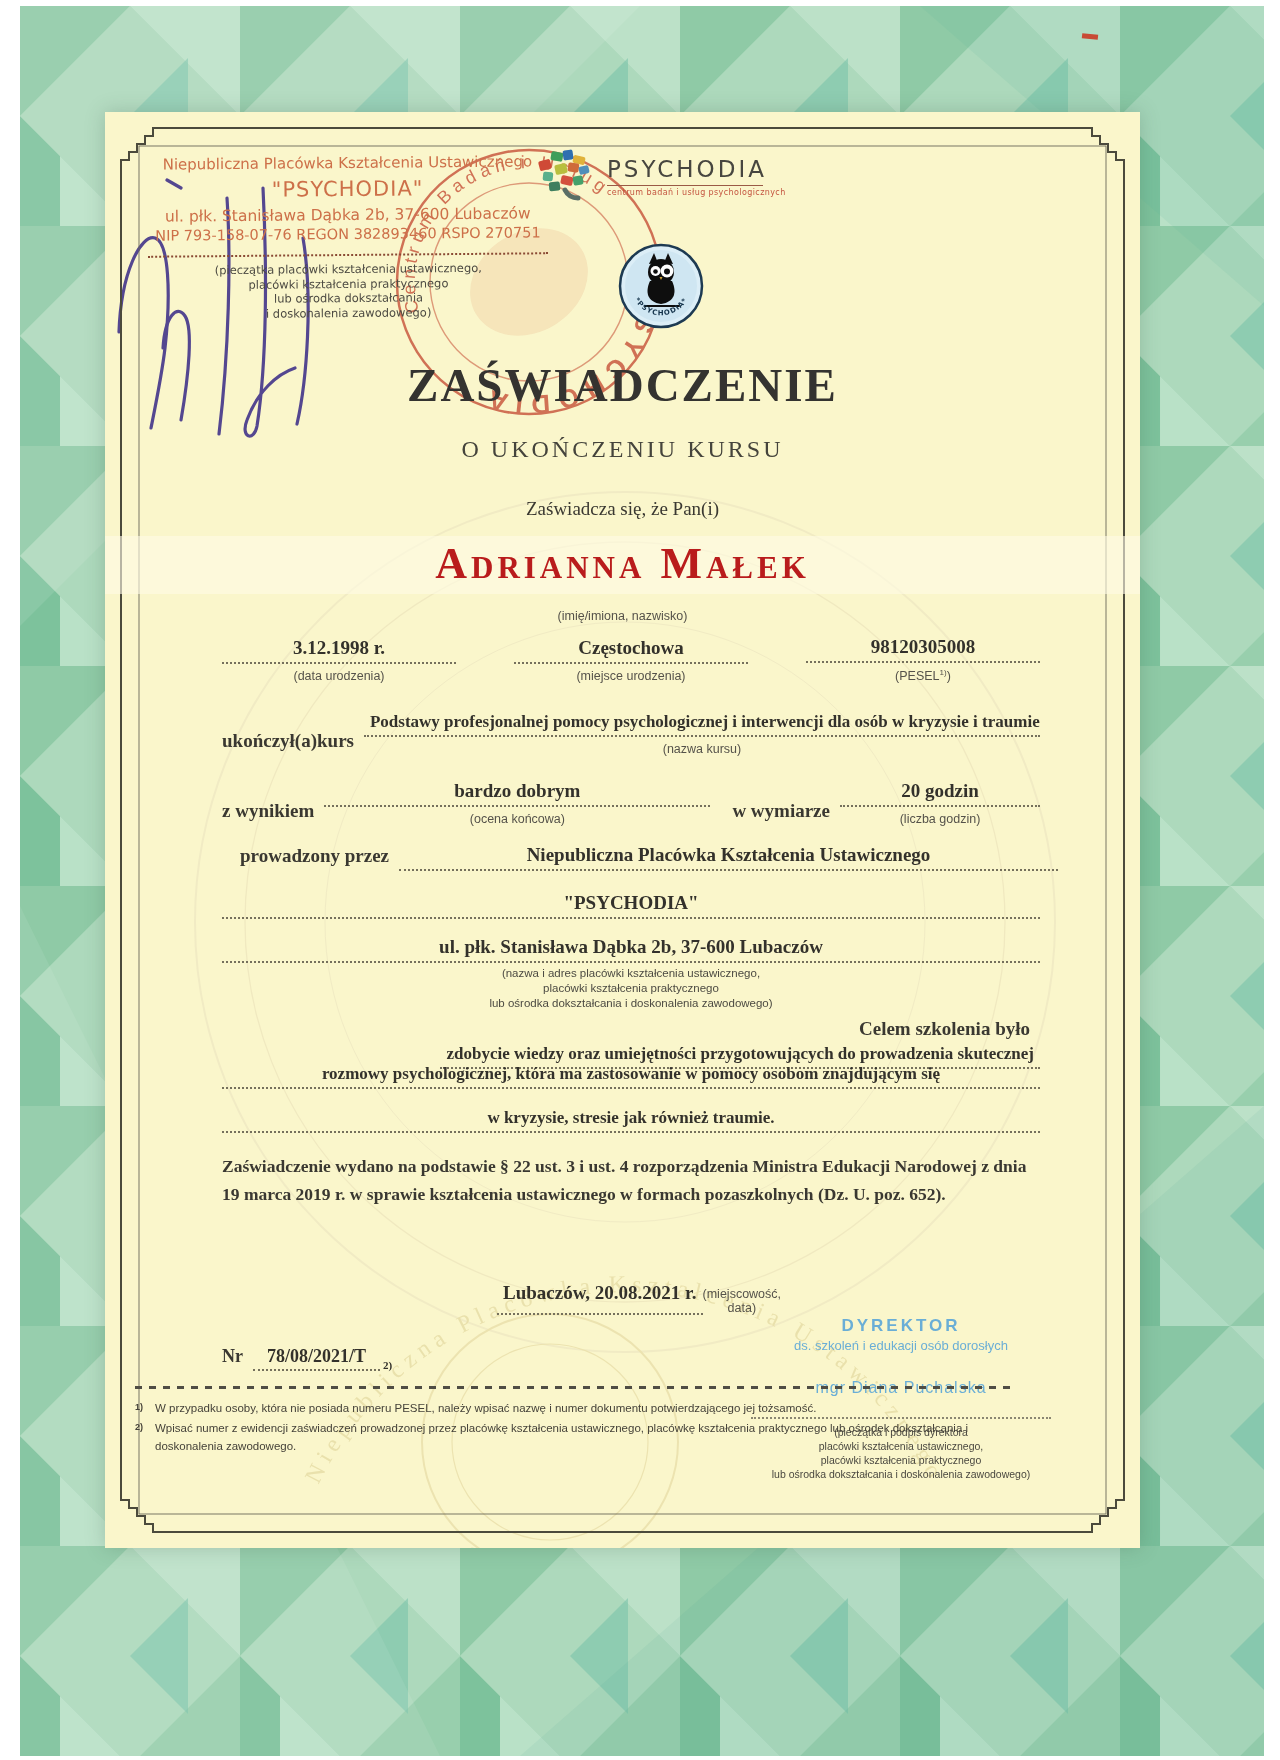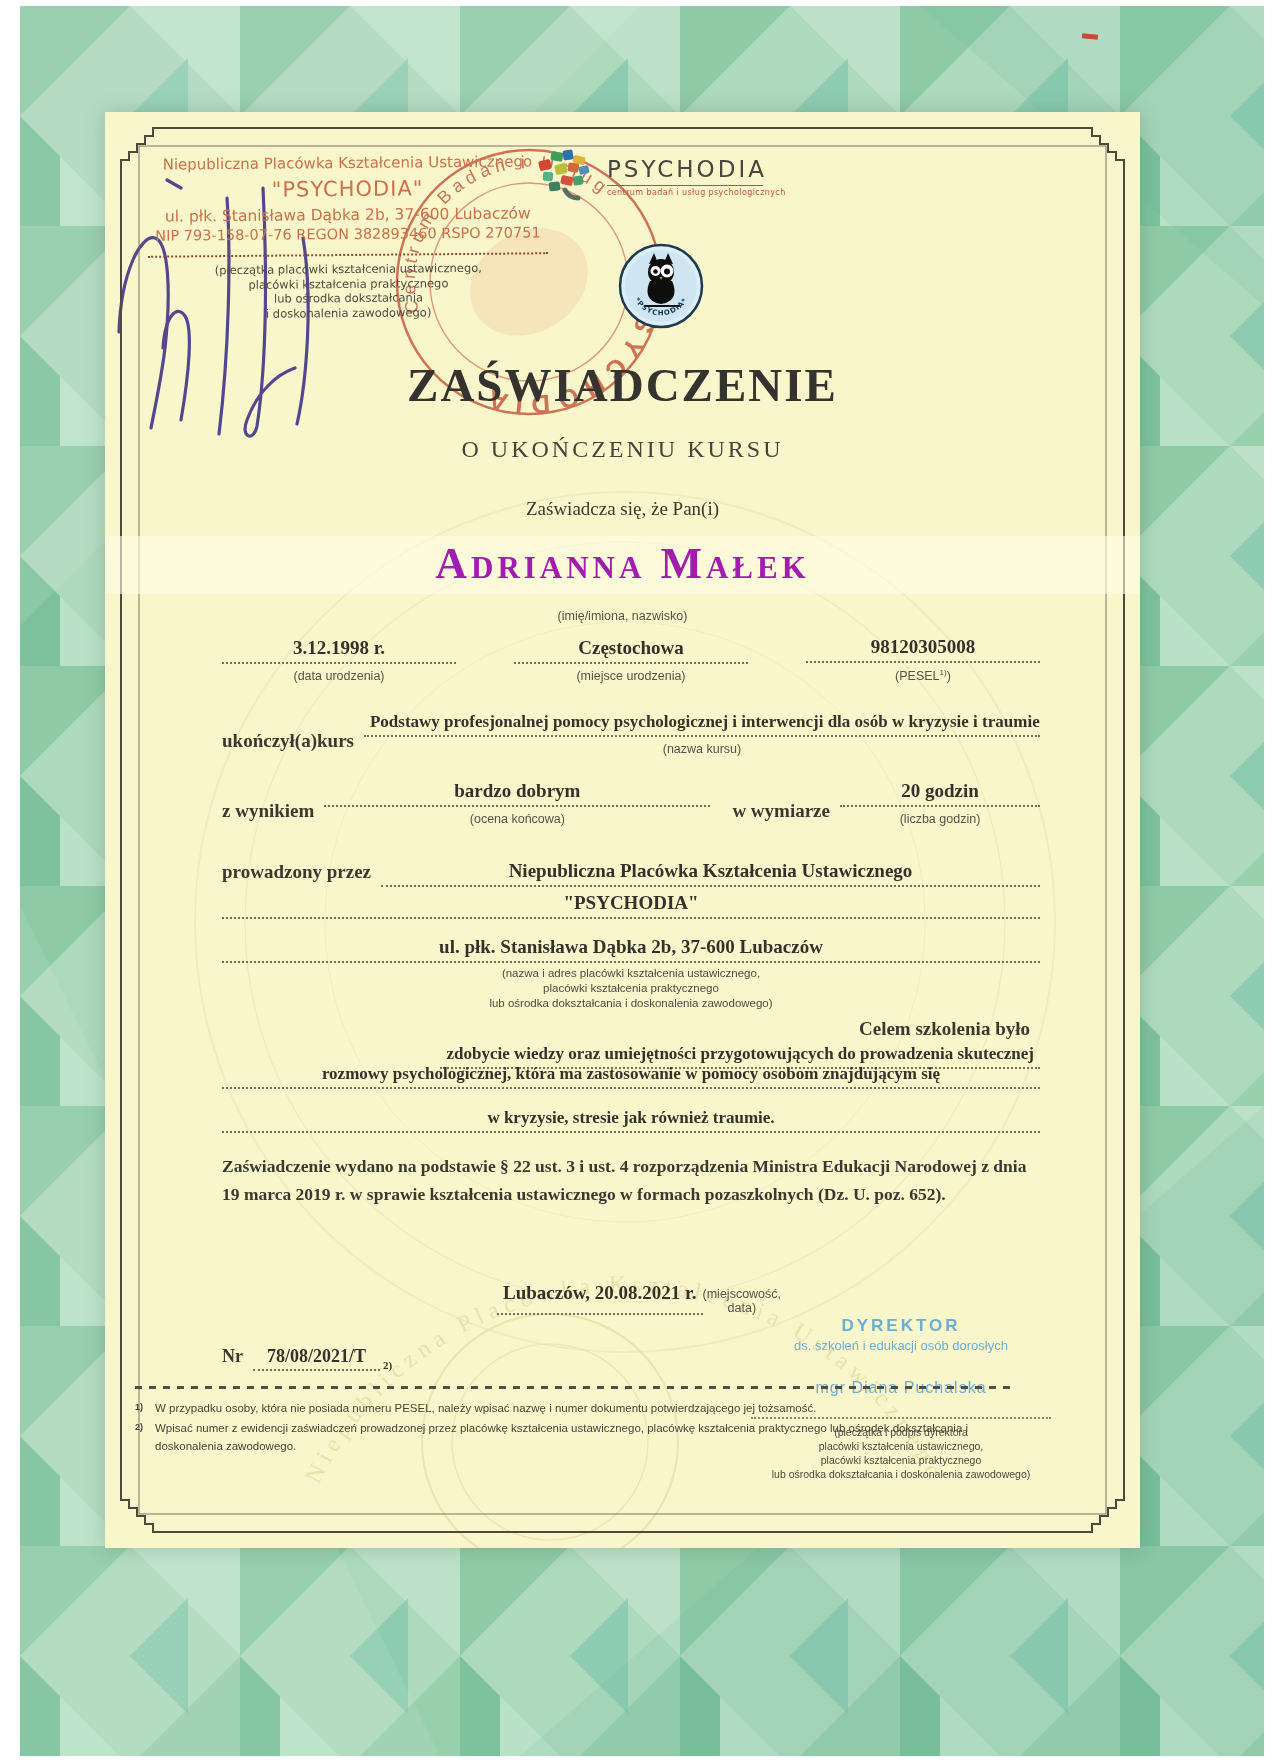--- a/index.html
+++ b/index.html
@@ -27,21 +27,21 @@
   .logo-tag{font-family:"DejaVu Sans",sans-serif;font-size:8px;letter-spacing:.4px;color:#c45540;}
 
   .owl{left:512px;top:130px;}
 
   .title{left:0;top:246px;width:100%;text-align:center;font-size:47px;font-weight:bold;
          letter-spacing:2px;color:#343330;}
   .subtitle{left:0;top:324px;width:100%;text-align:center;font-size:24px;letter-spacing:3px;color:#45443c;}
   .certify{left:0;top:386px;width:100%;text-align:center;font-size:19px;font-weight:normal;color:#3a3831;}
   .name-band{left:0;top:424px;width:100%;height:58px;background:rgba(255,252,230,.6);z-index:1;}
   .name{left:0;top:426px;width:100%;text-align:center;font-size:44px;font-weight:bold;
-        font-variant:small-caps;letter-spacing:4px;color:#a21caf;}
+        font-variant:small-caps;letter-spacing:4px;color:#b91c1c;}
   .name-cap{left:0;top:492px;width:100%;text-align:center;}
 
   .row{left:117px;width:818px;display:flex;align-items:flex-end;}
   .lw{flex:1;display:flex;flex-direction:column;min-width:0;}
   .val{font-size:19px;font-weight:bold;color:#33312b;text-align:center;padding:0 6px 3px;
        border-bottom:2px dotted #75705c;white-space:nowrap;}
   .val.small{font-size:17px;}
   .lbl{font-size:19px;font-weight:bold;color:#3a3831;padding:0 10px 4px 0;white-space:nowrap;}
   .cap{font-family:"Liberation Sans",sans-serif;font-size:12.5px;color:#55524a;text-align:center;margin-top:5px;}
   .threecol{top:524px;gap:58px;}
@@ -237,21 +237,21 @@
       <div class="cap">(ocena końcowa)</div>
     </div>
     <span class="lbl" style="padding-left:22px;">w wymiarze</span>
     <div class="lw" style="flex:none;width:200px;">
       <div class="val">20 godzin</div>
       <div class="cap">(liczba godzin)</div>
     </div>
   </div>
 
   
-  <div class="layer row" style="top:748px;">
+  <div class="layer row" style="top:732px;margin-left:18px;">
     <span class="lbl">prowadzony przez</span>
     <div class="lw">
         <div class="val">Niepubliczna Placówka Kształcenia Ustawicznego</div>
       </div>
   </div>
   <div class="layer row" style="top:780px;">
     <div class="lw">
         <div class="val">"PSYCHODIA"</div>
       </div>
   </div>

